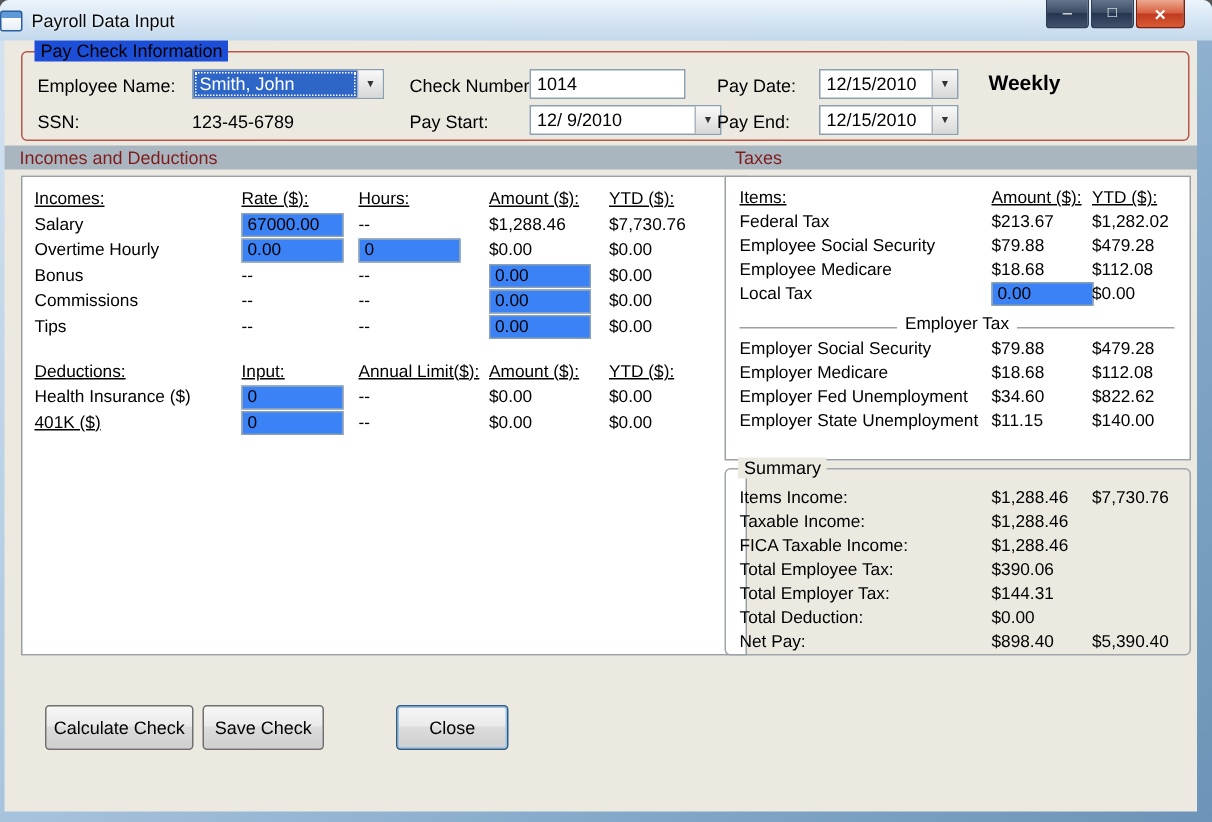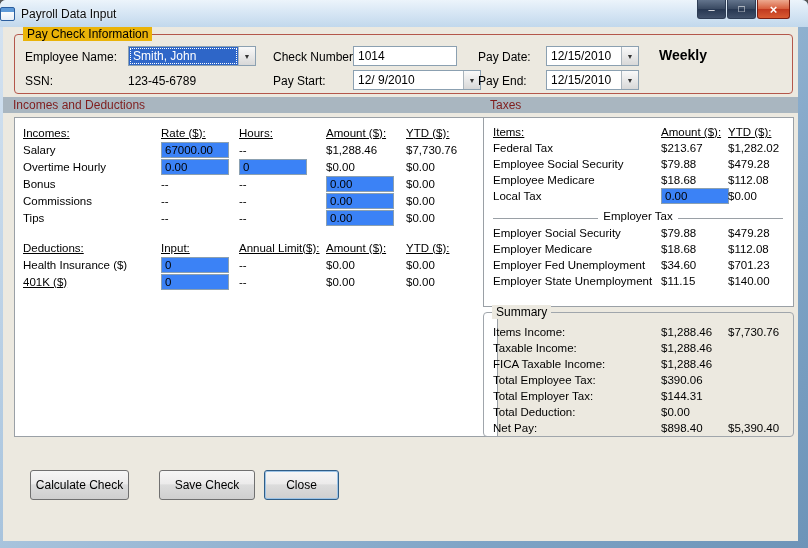--- a/index.html
+++ b/index.html
@@ -40,21 +40,21 @@
 
   
   .win-body {
     position:absolute; left:3px; top:27px; width:795px; height:514px;
     background:#ece9e0;
   }
 
   
   .groupbox { position:absolute; border:1px solid #a0a6ac; border-radius:4px; }
   .legend {
-    position:absolute; top:-8px; left:8px; background:#eab308; padding:0 4px;
+    position:absolute; top:-8px; left:8px; background:#1d4ed8; padding:0 4px;
     font-size:12px; white-space:nowrap;
   }
   .paycheck-group { left:11px; top:7px; width:779px; height:60px; border-color:#b4574b; }
   .pc-lbl { position:absolute; white-space:pre; }
 
   
   .combo { position:absolute; display:flex; border:1px solid #8ba0b1; background:#fff; height:20px; }
   .combo-text { flex:1; padding:2px 4px; white-space:pre; overflow:hidden; }
   .combo-arrow {
     width:17px; border-left:1px solid #aab4bc; display:flex; align-items:center; justify-content:center;
@@ -99,21 +99,21 @@
   .summary-group { left:480px; top:285px; width:311px; height:125px; padding:11px 0 0 9px; }
   .summary-group .legend { background:#ece9e0; }
 
   
   .btn {
     position:absolute; height:30px; border:1px solid #707070; border-radius:3px;
     background:linear-gradient(180deg,#f6f6f6 0%,#ecebeb 45%,#dcdcdc 50%,#cfcfcf 100%);
     font:inherit; font-size:12px; color:#000; cursor:default;
   }
   .btn-calc  { left:27px;  top:443px; width:99px; }
-  .btn-save  { left:156px; top:443px; width:96px; }
+  .btn-save  { left:132px; top:443px; width:81px; }
   .btn-close { left:261px; top:443px; width:75px; border-color:#2f5d87; box-shadow:inset 0 0 0 1px #9cc3e6; }
   .weekly { font-size:14px; font-weight:bold; }
 </style>
 </head>
 <body>
 
 <div class="screen">
 
   <div class="titlebar">
     <span class="app-icon"></span>
@@ -288,21 +288,21 @@
         <span>$479.28</span>
       </div>
       <div class="tax-row">
         <span>Employer Medicare</span>
         <span>$18.68</span>
         <span>$112.08</span>
       </div>
       <div class="tax-row">
         <span>Employer Fed Unemployment</span>
         <span>$34.60</span>
-        <span>$701.23</span>
+        <span>$822.62</span>
       </div>
       <div class="tax-row">
         <span>Employer State Unemployment</span>
         <span>$11.15</span>
         <span>$140.00</span>
       </div>
     </div>
 
     <div class="groupbox summary-group">
       <span class="legend">Summary</span>

